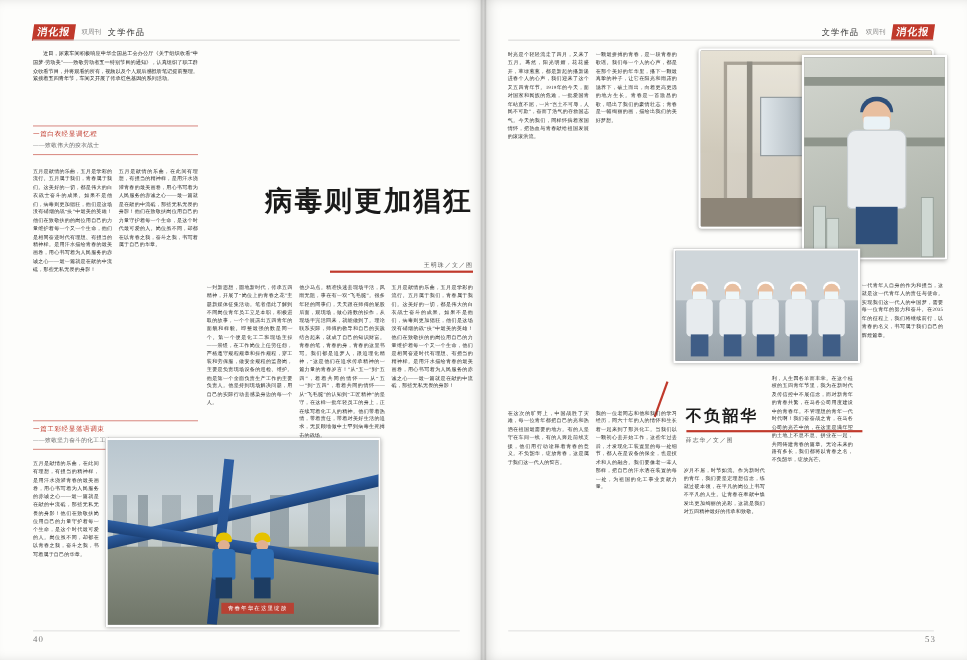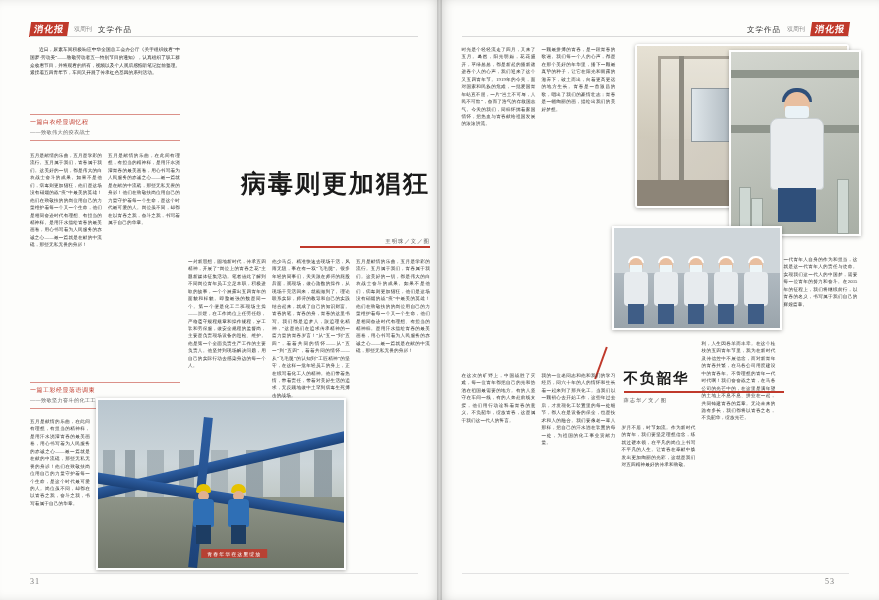--- a/index.html
+++ b/index.html
@@ -71,21 +71,21 @@
 
   
   .pagenum {
     position: absolute;
     bottom: 14px;
     font-size: 8px;
     color: #7a7a7a;
     letter-spacing: 1px;
   }
   .pagenum.l { left: 30px; }
-  .pagenum.r { right: 44px; }
+  .pagenum.r { right: 28px; }
   .footrule {
     position: absolute;
     bottom: 26px;
     height: 1px;
     background: #e2e2e2;
   }
   .footrule.l { left: 30px; right: 22px; }
   .footrule.r { left: 22px; right: 30px; }
   .htext {
     font-size: 4.6px;
@@ -384,21 +384,21 @@
       <div class="w w2">
         <span class="helmet"></span>
         <span class="head"></span>
         <span class="body"></span>
         <span class="legs"></span>
       </div>
       <div class="cap-red">青春年华在这里绽放</div>
     </div>
 
     <div class="footrule l"></div>
-    <div class="pagenum l">31</div>
+    <div class="pagenum l">40</div>
   </div>
 
   <div class="page right">
 
     <div class="runhead r">
       <span class="logo">消化报</span>
       <span class="logo-sub">双周刊</span>
       <span class="sect">文学作品</span>
     </div>
     <div class="runhead-rule r"></div>

